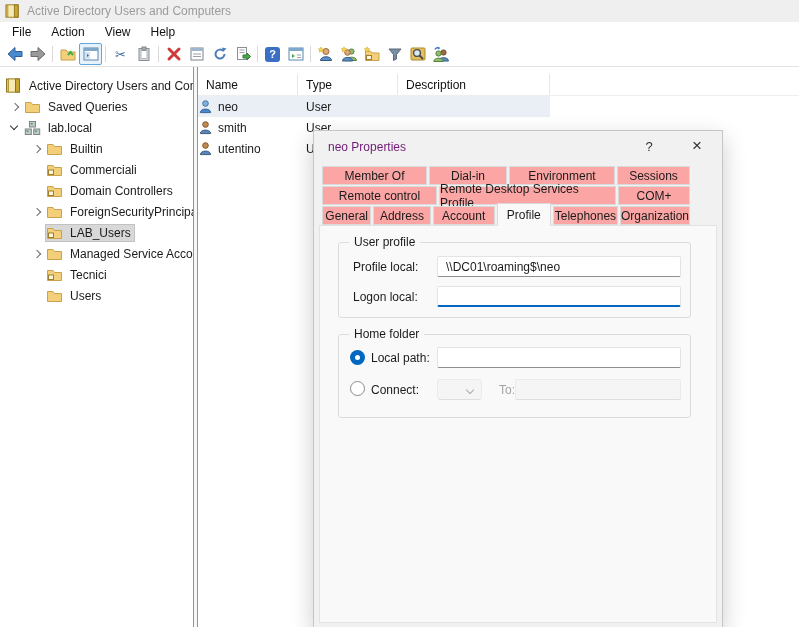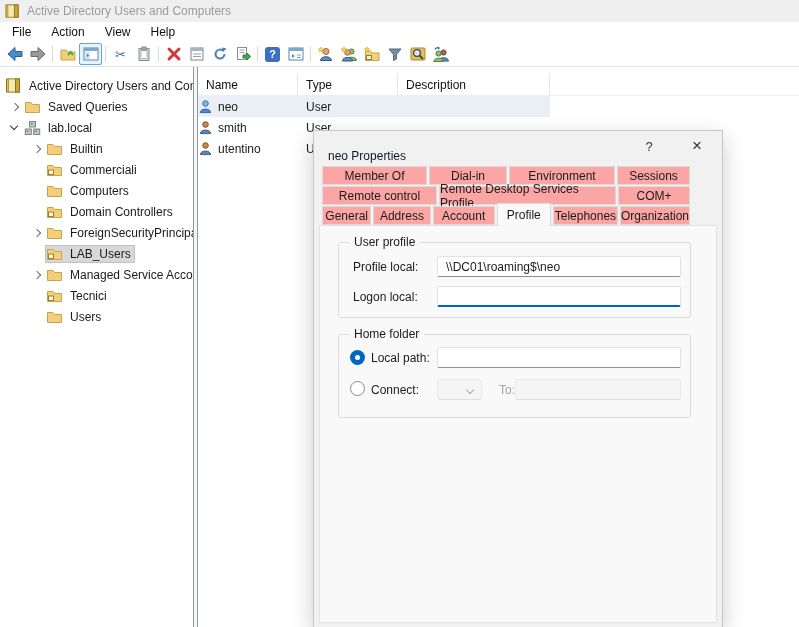--- a/index.html
+++ b/index.html
@@ -49,21 +49,21 @@
   .lrow { height:21px; display:flex; align-items:center; width:352px; }
   .lrow.selected { background:#e9eff5; }
   .lcell-name { width:100px; display:flex; align-items:center; }
   .lcell-type { width:100px; padding-left:8px; }
   .lcell-desc { width:152px; padding-left:8px; }
   .uicon { width:15px; height:15px; margin-right:5px; flex:none; }
 
   
   .dialog { position:absolute; left:313px; top:130px; width:410px; height:497px; background:#f1f1f1; border:1px solid #c6c6c6; border-bottom:none; box-shadow:0 8px 22px rgba(0,0,0,.20); z-index:10; }
   .dlg-titlebar { position:relative; height:33px; }
-  .dlg-title { position:absolute; left:14px; top:18px; color:#0f172a; }
+  .dlg-title { position:absolute; left:14px; top:9px; color:#701a75; }
   .dlg-help { position:absolute; right:56px; top:0; width:34px; height:30px; display:flex; align-items:center; justify-content:center; font-size:13px; color:#333; }
   .dlg-close { position:absolute; right:6px; top:0; width:38px; height:30px; display:flex; align-items:center; justify-content:center; font-size:17px; color:#333; }
 
   .tabstrip { position:absolute; left:8px; top:35px; width:368px; }
   .trow { display:flex; gap:2px; margin-bottom:1px; position:relative; }
   .tab { height:19px; background:#fca5a5; border:1px solid #dadada; display:flex; align-items:center; justify-content:center; color:#1b1b1b; }
   .tab.active { height:23px; margin-top:-3px; background:#f9f9f9; border-bottom:none; z-index:6; position:relative; }
 
   .page { position:absolute; left:5px; top:94px; width:398px; height:398px; background:#f9f9f9; border:1px solid #e2e2e2; }
 
@@ -273,27 +273,20 @@
         <svg class="ticon" viewBox="0 0 16 16">
             <path d="M1 3.5 h5.5 l1.5 2 H15 v8 H1 z" fill="#f3cf7a" stroke="#c9a24b"></path>
             <rect x="2" y="8" width="5" height="4.5" fill="#fdf6dc" stroke="#9c7f2e"></rect>
           </svg>
         <span class="lbl">Commerciali</span>
       </div>
       <div class="titem lvl2">
         <span class="chev"></span>
         <svg class="ticon" viewBox="0 0 16 16">
             <path d="M1 3.5 h5.5 l1.5 2 H15 v8 H1 z" fill="#f3cf7a" stroke="#c9a24b"></path>
-          </svg>
-        <span class="lbl">Computers</span>
-      </div>
-      <div class="titem lvl2">
-        <span class="chev"></span>
-        <svg class="ticon" viewBox="0 0 16 16">
-            <path d="M1 3.5 h5.5 l1.5 2 H15 v8 H1 z" fill="#f3cf7a" stroke="#c9a24b"></path>
             <rect x="2" y="8" width="5" height="4.5" fill="#fdf6dc" stroke="#9c7f2e"></rect>
           </svg>
         <span class="lbl">Domain Controllers</span>
       </div>
       <div class="titem lvl2">
         <span class="chev col"></span>
         <svg class="ticon" viewBox="0 0 16 16">
             <path d="M1 3.5 h5.5 l1.5 2 H15 v8 H1 z" fill="#f3cf7a" stroke="#c9a24b"></path>
           </svg>
         <span class="lbl">ForeignSecurityPrincipals</span>

